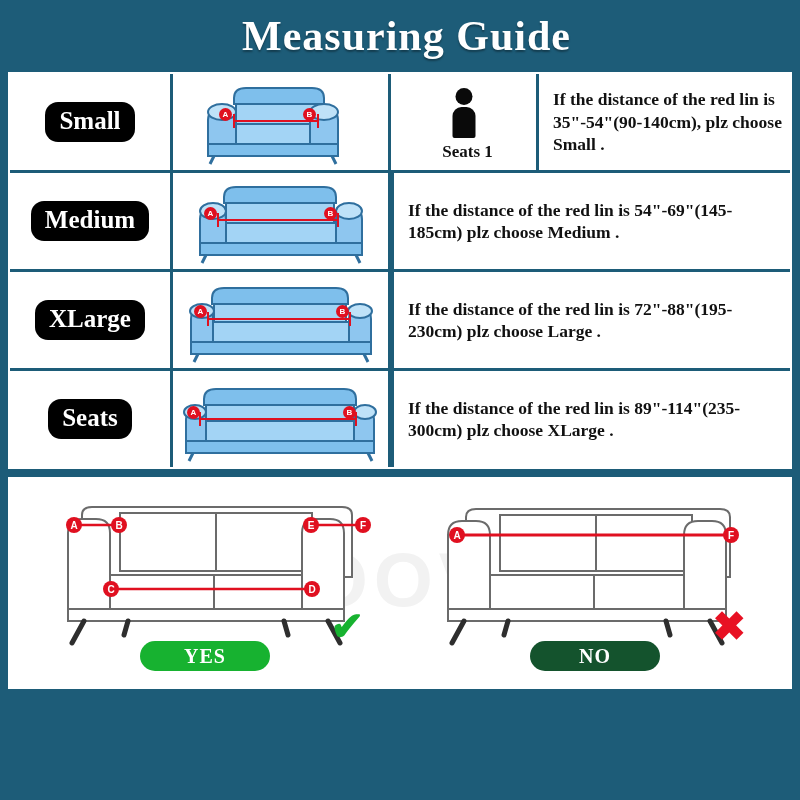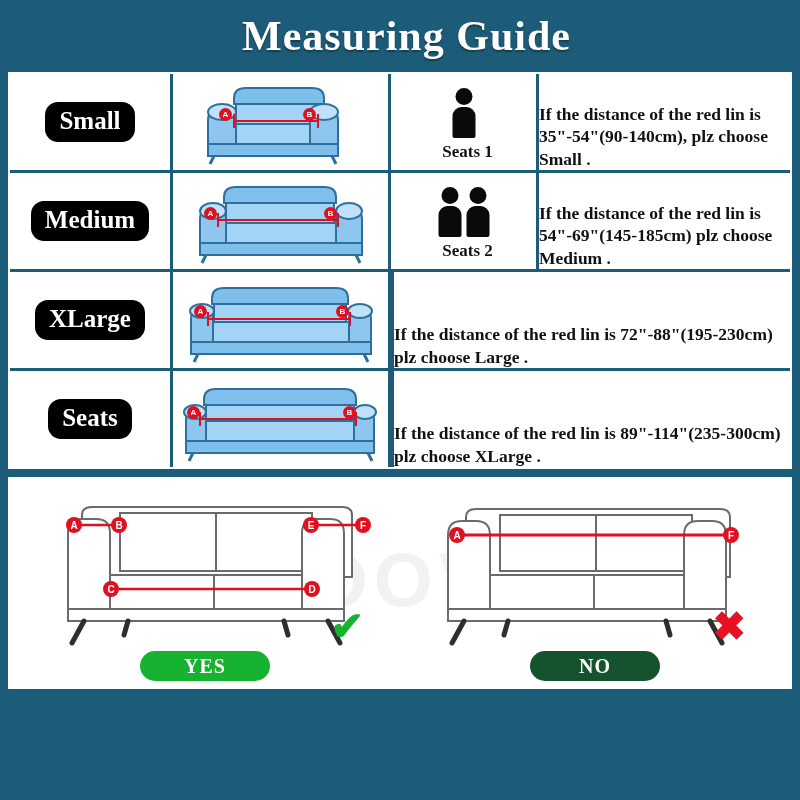--- a/index.html
+++ b/index.html
@@ -119,21 +119,22 @@
     margin-top: 4px;
     font-weight: bold;
     font-size: 17px;
     color: #111;
     font-family: "Liberation Serif", serif;
     margin-left: 8px;
   }
   .cell-text {
     flex: 1 1 auto;
     display: flex;
-    align-items: flex-end;
+    align-items: center;
+    padding-left: 14px;
     padding-right: 8px;
   }
   .cell-text p {
     margin: 0;
     font-size: 17.5px;
     line-height: 1.28;
     font-weight: bold;
     color: #111;
     font-family: "Liberation Serif", serif;
   }
@@ -168,21 +169,21 @@
     font-size: 76px;
     font-weight: bold;
     color: #f2f2f2;
     letter-spacing: 6px;
     font-family: "Liberation Sans", sans-serif;
     white-space: nowrap;
     pointer-events: none;
   }
   .yesno {
     position: absolute;
-    bottom: 6px;
+    bottom: 16px;
     left: 50%;
     transform: translateX(-50%);
     width: 130px;
     height: 30px;
     border-radius: 16px;
     color: #fff;
     font-weight: bold;
     font-size: 20px;
     display: flex;
     align-items: center;
@@ -303,33 +304,20 @@
             <path d="M28 80 l-4 8 M178 80 l4 8" stroke="#2f6f9e" stroke-width="3" fill="none"></path>
           </g>
           <line x1="40" y1="45" x2="160" y2="45" stroke="#e01020" stroke-width="2"></line>
           <line x1="40" y1="38" x2="40" y2="52" stroke="#e01020" stroke-width="2"></line>
           <line x1="160" y1="38" x2="160" y2="52" stroke="#e01020" stroke-width="2"></line>
         </svg>
         <span class="dot small" style="left:31px; top:34px;">A</span>
         <span class="dot small" style="left:151px; top:34px;">B</span>
       </div>
       <div class="vline"></div>
-      <div class="cell-seats">
-        <div class="people">
-          <span class="person">
-              <span class="head"></span>
-              <span class="body"></span>
-            </span>
-          <span class="person">
-              <span class="head"></span>
-              <span class="body"></span>
-            </span>
-        </div>
-        <div class="seats-cap">Seats 2</div>
-      </div>
       <div class="vline"></div>
       <div class="cell-text">
         <p>If the distance of the red lin is 54"-69"(145-185cm) plz choose Medium .</p>
       </div>
     </div>
 
     <div class="row">
       <div class="cell-label">
         <span class="badge">XLarge</span>
       </div>

